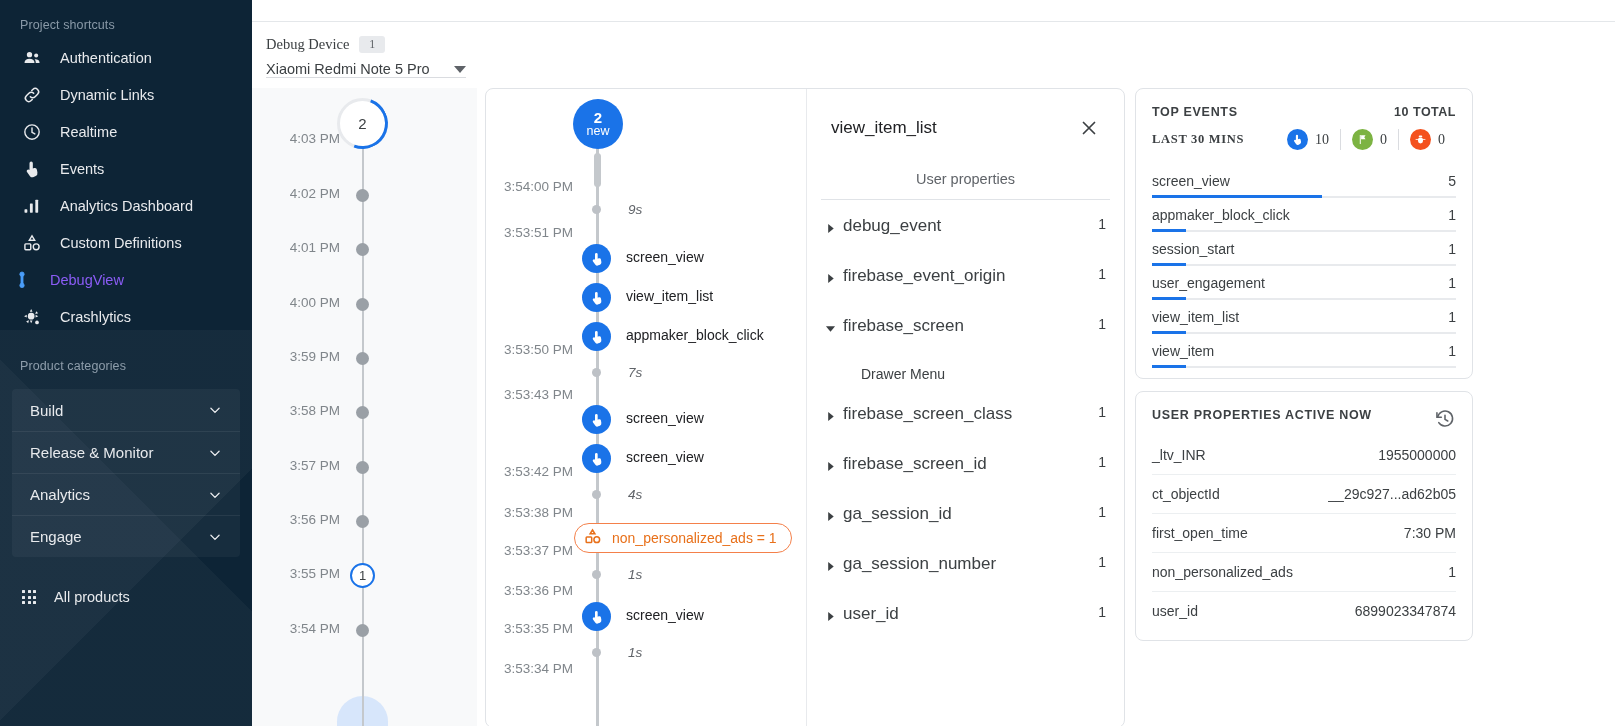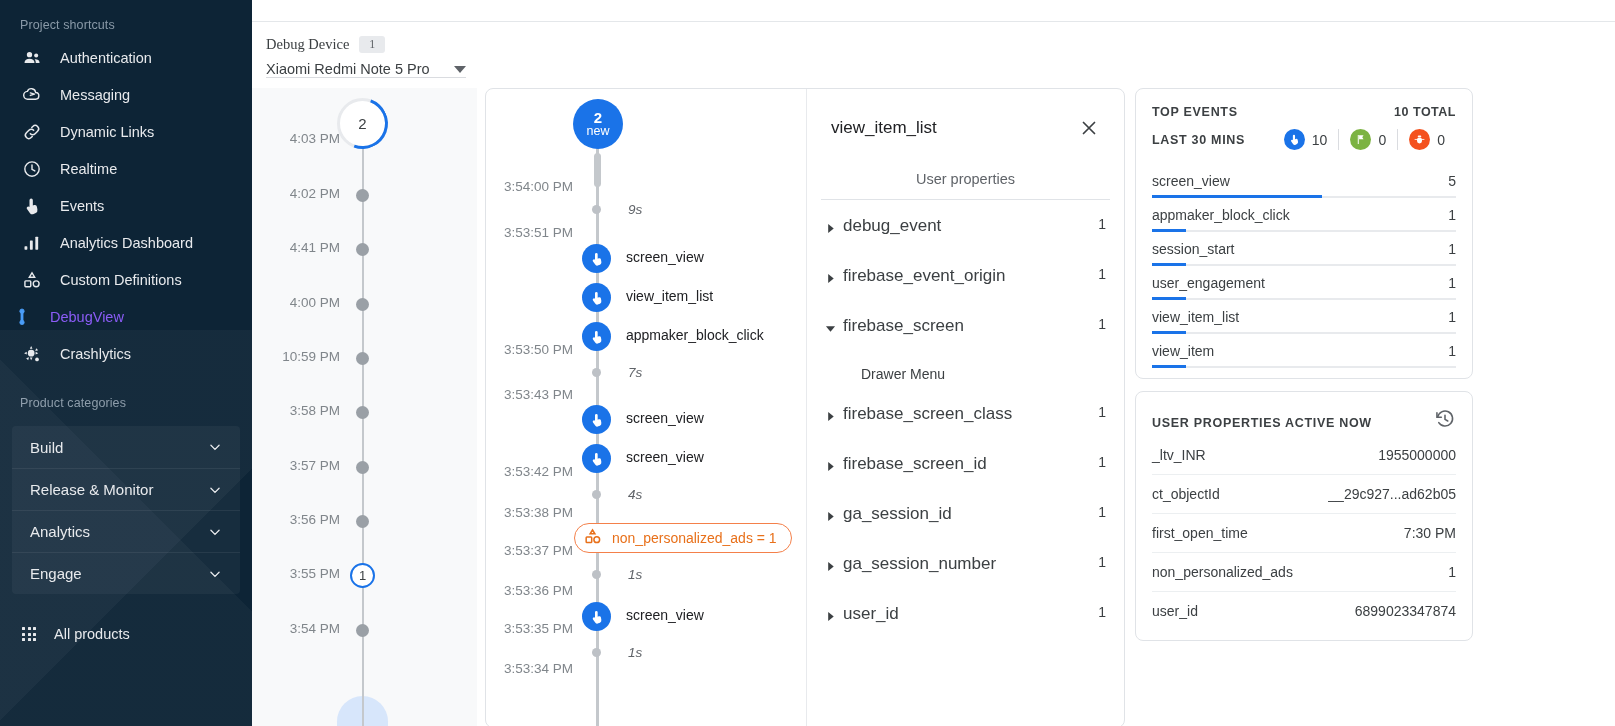--- a/index.html
+++ b/index.html
@@ -161,24 +161,24 @@
   .prm-row { display:flex; align-items:flex-start; padding: 0 18px 0 0; height: 50px; }
   .prm-arrow { width:18px; flex:0 0 18px; padding-top:4px; }
   .prm-name { flex:1; font-size:17px; color:#3c4043; }
   .prm-cnt { font-size:14px; color:#3c4043; }
   .prm-val { padding: 0 0 0 36px; height: 38px; font-size:14px; color:#3c4043; }
 
   
   .rail { width: 350px; flex:0 0 350px; margin-left:10px; padding-right:12px; }
   .rail-card { background:#fff; border:1px solid #e0e3e7; border-radius:8px; padding: 16px 16px 10px 16px; }
   .rail-card + .rail-card { margin-top:12px; }
-  .rc-head { display:flex; align-items:flex-end; justify-content:space-between; }
+  .rc-head { display:flex; align-items:flex-start; justify-content:space-between; }
   .rc-t { font-size:12.5px; color:#3c4043; letter-spacing:.7px; font-weight:600; }
   .rc-tot { font-size:12.5px; color:#3c4043; letter-spacing:.5px; font-weight:600;}
-  .rc-sub { display:flex; align-items:center; justify-content:space-between; margin-top:10px; }
+  .rc-sub { display:flex; align-items:center; justify-content:space-between; margin-top:10px;font-family:Liberation Serif, serif; }
   .rc-sub-l { font-size:12.5px; color:#3c4043; letter-spacing:.7px; font-weight:600;}
   .chips { display:flex; align-items:center; gap:0; }
   .chip { display:flex; align-items:center; gap:7px; padding: 0 11px; justify-content: center; }
   .chip + .chip { border-left:1px solid #dadce0; }
   .chip .cnum { font-size:14px; color:#3c4043; }
   .bdg { width:21px;height:21px;border-radius:50%; display:flex;align-items:center;justify-content:center;}
   .ev-list { margin-top: 14px; }
   .ev-item { position:relative; padding: 9px 0 9px 0; }
   .ev-item .er { display:flex; align-items:center; justify-content:space-between; }
   .ev-item .en { font-size:14px; color:#3c4043; }
@@ -206,29 +206,20 @@
             <circle cx="9" cy="8" r="3.2"></circle>
             <circle cx="17" cy="9" r="2.4"></circle>
             <path d="M3 18c0-3.3 2.7-5 6-5s6 1.7 6 5z"></path>
             <path d="M16 13.5c2.6 0 5 1.2 5 3.6V18h-4.5c0-1.8-.3-3.2-1.4-4.4z"></path>
           </svg>
         </span>
       <span>Authentication</span>
     </div>
     <div class="sb-item">
       <span class="ic">
-          <svg width="20" height="20" viewBox="0 0 24 24" fill="none" stroke="#e8eaed" stroke-width="1.7">
-            <path d="M7 17h9a4 4 0 0 0 .4-8 5.2 5.2 0 0 0-10-1.3A3.9 3.9 0 0 0 7 17z"></path>
-            <path d="M10 12.5l5-1.5-5-1.5" stroke-linecap="round" stroke-linejoin="round"></path>
-          </svg>
-        </span>
-      <span>Messaging</span>
-    </div>
-    <div class="sb-item">
-      <span class="ic">
           <svg width="20" height="20" viewBox="0 0 24 24" fill="none" stroke="#e8eaed" stroke-width="1.8" stroke-linecap="round">
             <path d="M10 14a4 4 0 0 0 5.7 0l3-3a4 4 0 0 0-5.7-5.7l-1.3 1.3"></path>
             <path d="M14 10a4 4 0 0 0-5.7 0l-3 3A4 4 0 0 0 11 18.7l1.3-1.3"></path>
           </svg>
         </span>
       <span>Dynamic Links</span>
     </div>
     <div class="sb-item">
       <span class="ic">
           <svg width="20" height="20" viewBox="0 0 24 24" fill="none" stroke="#e8eaed" stroke-width="1.7">
@@ -357,29 +348,29 @@
         <div id="tl-ticks">
             <div class="tl-tick" style="top: 52px;">
               <span class="t">4:03 PM</span>
               <span class="d"></span>
             </div>
             <div class="tl-tick" style="top: 107px;">
               <span class="t">4:02 PM</span>
               <span class="d"></span>
             </div>
             <div class="tl-tick" style="top: 161px;">
-              <span class="t">4:41 PM</span>
+              <span class="t">4:01 PM</span>
               <span class="d"></span>
             </div>
             <div class="tl-tick" style="top: 216px;">
               <span class="t">4:00 PM</span>
               <span class="d"></span>
             </div>
             <div class="tl-tick" style="top: 270px;">
-              <span class="t">10:59 PM</span>
+              <span class="t">3:59 PM</span>
               <span class="d"></span>
             </div>
             <div class="tl-tick" style="top: 324px;">
               <span class="t">3:58 PM</span>
               <span class="d"></span>
             </div>
             <div class="tl-tick" style="top: 379px;">
               <span class="t">3:57 PM</span>
               <span class="d"></span>
             </div>

